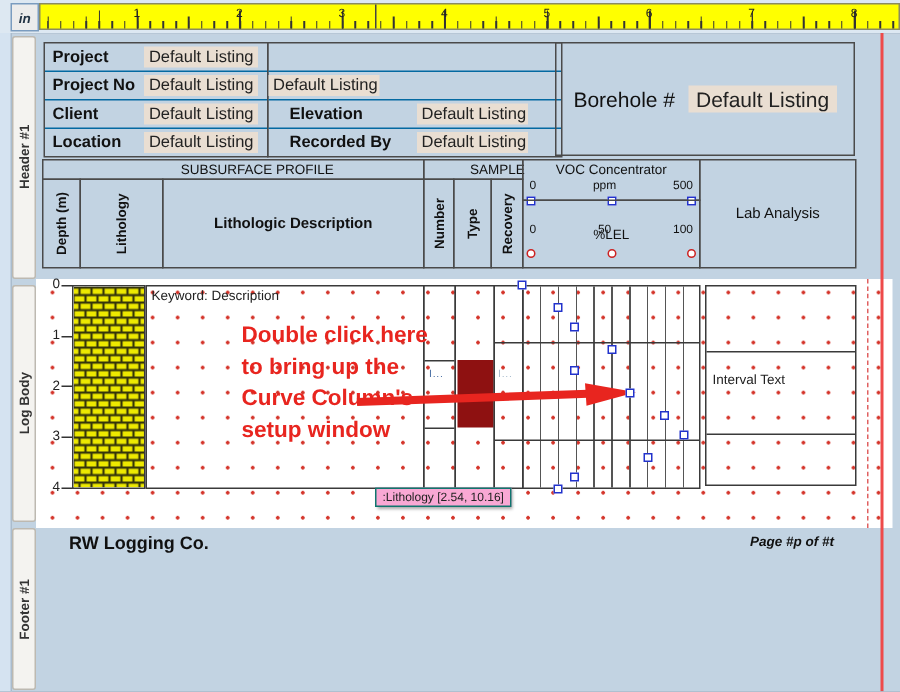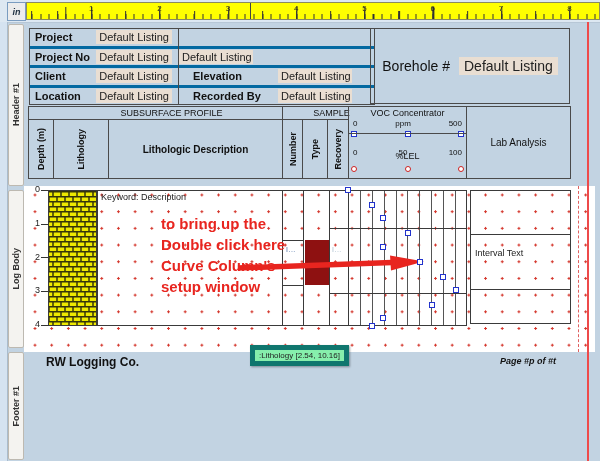--- a/index.html
+++ b/index.html
@@ -23,21 +23,21 @@
   .side-tab{position:absolute;left:8px;width:16px;background:#f4f3f0;border:1px solid #bdb9b1;border-radius:2px;box-sizing:border-box;
             display:flex;align-items:center;justify-content:center;}
   .side-tab span{writing-mode:vertical-rl;transform:rotate(180deg);font-size:9px;font-weight:bold;color:#333;white-space:nowrap;}
   .tab-hdr{top:24px;height:162px;} .tab-body{top:190px;height:158px;} .tab-ftr{top:352px;height:108px;}
 
   
   .hdr-table{position:absolute;border:1px solid #4a4a4a;box-sizing:border-box;display:flex;flex-direction:column;}
   .tbl-left{left:29px;top:28px;width:150px;height:77px;}
   .tbl-right{left:178px;top:28px;width:197px;height:77px;}
   .f-row{flex:1;display:flex;align-items:center;}
-  .f-row + .f-row{border-top:3px solid #0369a1;}
+  .f-row + .f-row{border-top:1px solid #0369a1;}
   .f-label{font-size:11px;font-weight:bold;color:#111;padding-left:5px;}
   .tbl-left .f-label{width:64px;}
   .tbl-right .f-label{width:100px;padding-left:14px;}
   .chip{background:#e9ded2;color:#222;font-size:11px;line-height:14px;padding:0 3px;white-space:nowrap;}
   .tbl-left .chip{flex:1;margin-right:6px;text-align:center;}
   .tbl-right .chip{width:68px;margin-right:22px;text-align:center;}
   .borehole-box{position:absolute;left:370px;top:28px;width:200px;height:76px;border:1px solid #4a4a4a;box-sizing:border-box;
                 display:flex;align-items:center;justify-content:center;gap:9px;}
   .bh-label{font-size:14px;color:#111;}
   .chip-lg{background:#e9ded2;color:#222;font-size:14px;padding:1px 5px;}
@@ -87,21 +87,21 @@
   .keyword{position:absolute;left:77px;top:6px;font-size:9px;color:#222;}
   .sample-rect{position:absolute;left:1px;top:49px;width:24px;height:45px;background:#8e1111;}
   .idlbl{position:absolute;font-size:7px;letter-spacing:.5px;}
   .annotation{position:absolute;left:137px;top:27px;font-size:15px;line-height:21px;font-weight:bold;color:#e8251f;}
   .intv-label{position:absolute;left:4px;top:57px;font-size:9px;color:#222;}
   .curve-pt{position:absolute;width:4px;height:4px;background:#fff;border:1.5px solid #2233cc;}
   .body-margin{position:absolute;left:554px;top:0;height:166px;width:0;border-left:1px dashed #e06060;}
   .arrow-svg{position:absolute;left:210px;top:68px;}
 
   
-  .tooltip{position:absolute;left:250px;top:345px;background:#86efac;border:5px solid #0f766e;
+  .tooltip{position:absolute;left:250px;top:325px;background:#f9a8d4;border:1px solid #0f766e;
            font-size:8px;color:#222;padding:1px 4px;white-space:nowrap;box-shadow:1px 1px 2px rgba(0,0,0,.35);}
   .ftr-company{position:absolute;left:46px;top:355px;font-size:12px;font-weight:bold;color:#111;}
   .ftr-page{position:absolute;left:500px;top:356px;font-size:9px;font-weight:bold;color:#111;font-style:italic;}
   .red-line{position:absolute;left:587px;top:22px;width:2px;height:439px;background:#ee4a4a;}
 </style>
 </head>
 <body>
 
 <div id="app">
 
@@ -278,22 +278,22 @@
       <div class="hline" style="top:102px"></div>
     </div>
 
     <div class="bodybox intv-box">
       <div class="hline" style="top:43px"></div>
       <div class="hline" style="top:98px"></div>
       <span class="intv-label">Interval Text</span>
     </div>
 
     <div class="annotation">
+      <div>Double click here</div>
       <div>to bring up the</div>
-      <div>Double click here</div>
       <div>Curve Column's</div>
       <div>setup window</div>
     </div>
 
     <svg class="arrow-svg" width="200" height="20">
       <path d="M4 14 L158 8.5" stroke="#e8251f" stroke-width="5.5" fill="none"></path>
       <polygon points="156,1.5 190,7.5 157,16.5" fill="#e8251f"></polygon>
     </svg>
 
     <div class="body-margin"></div>

